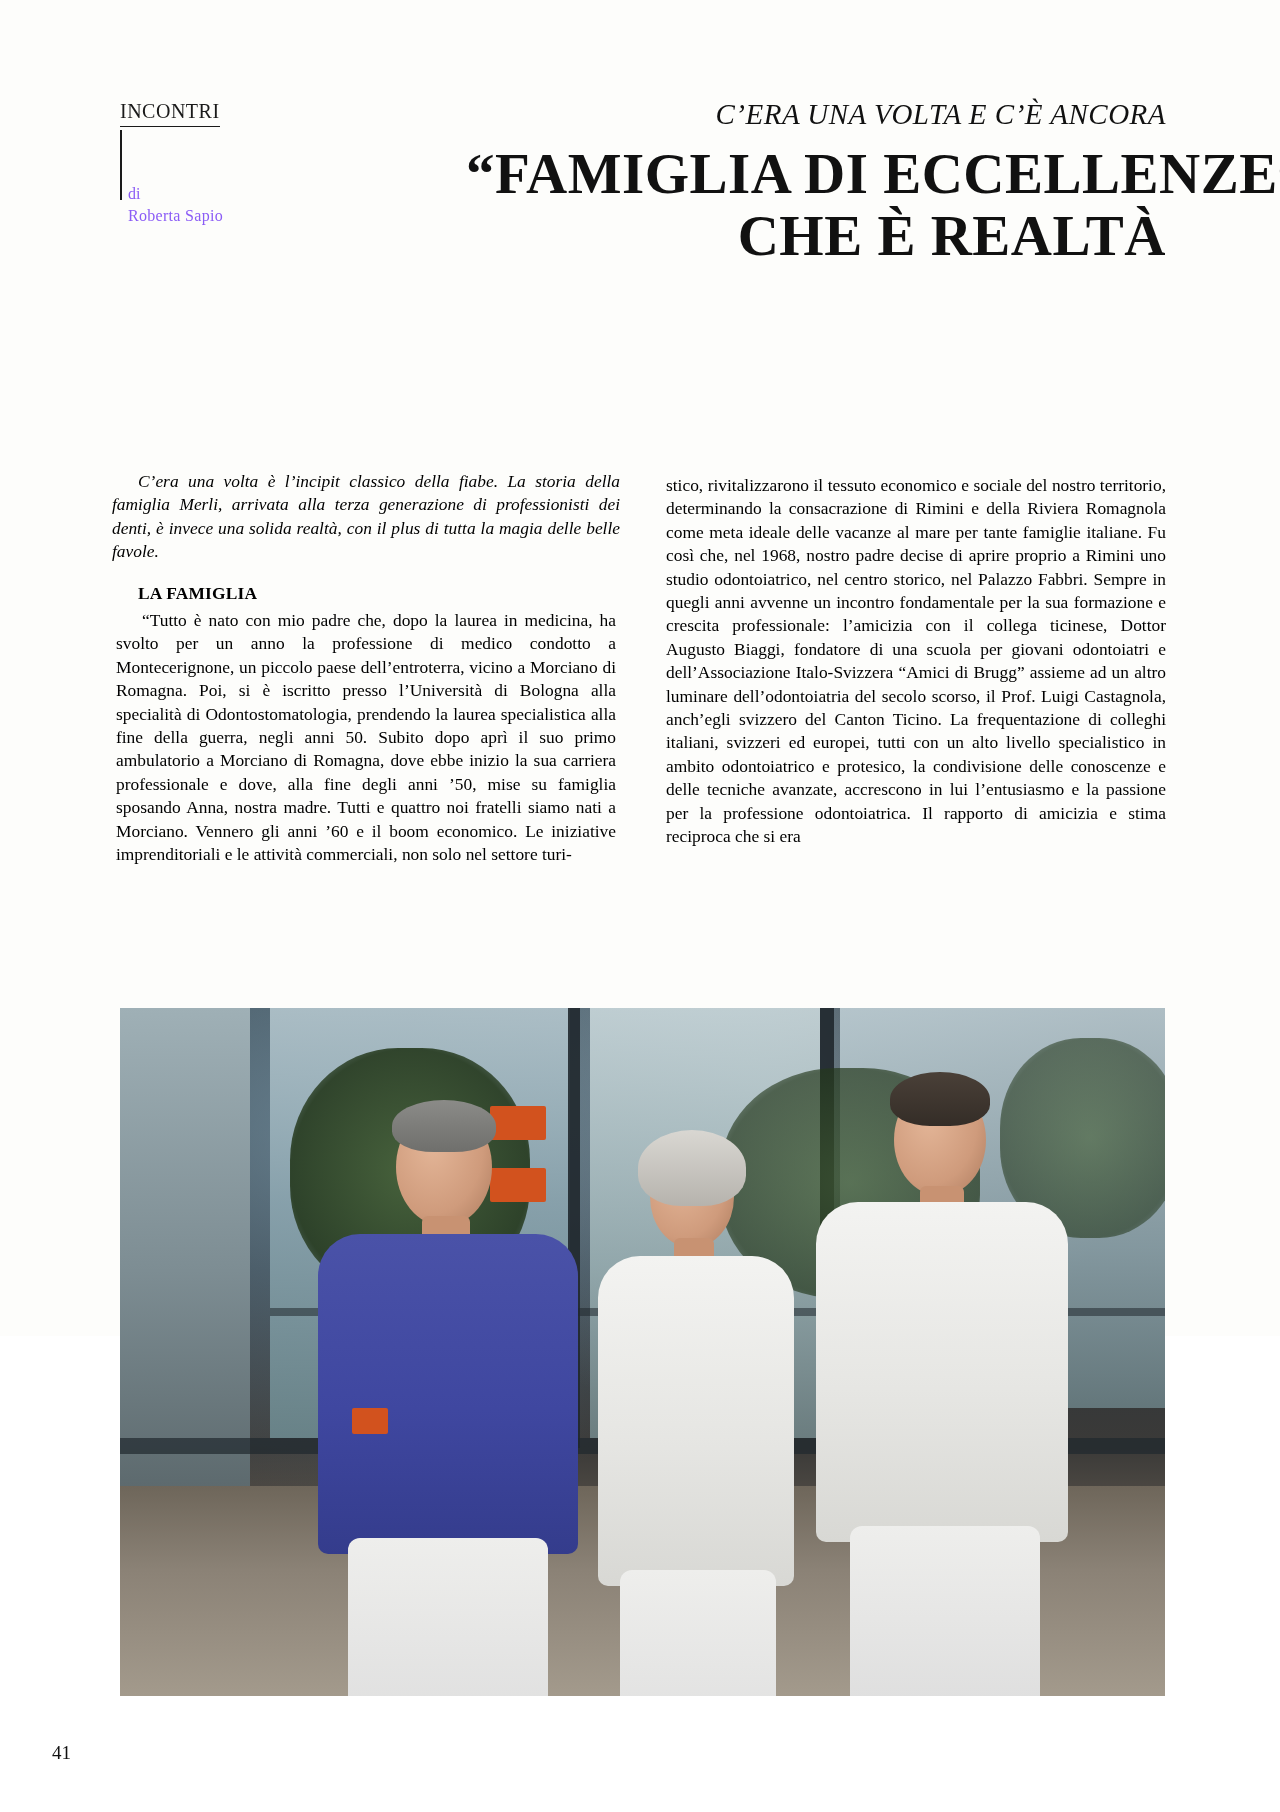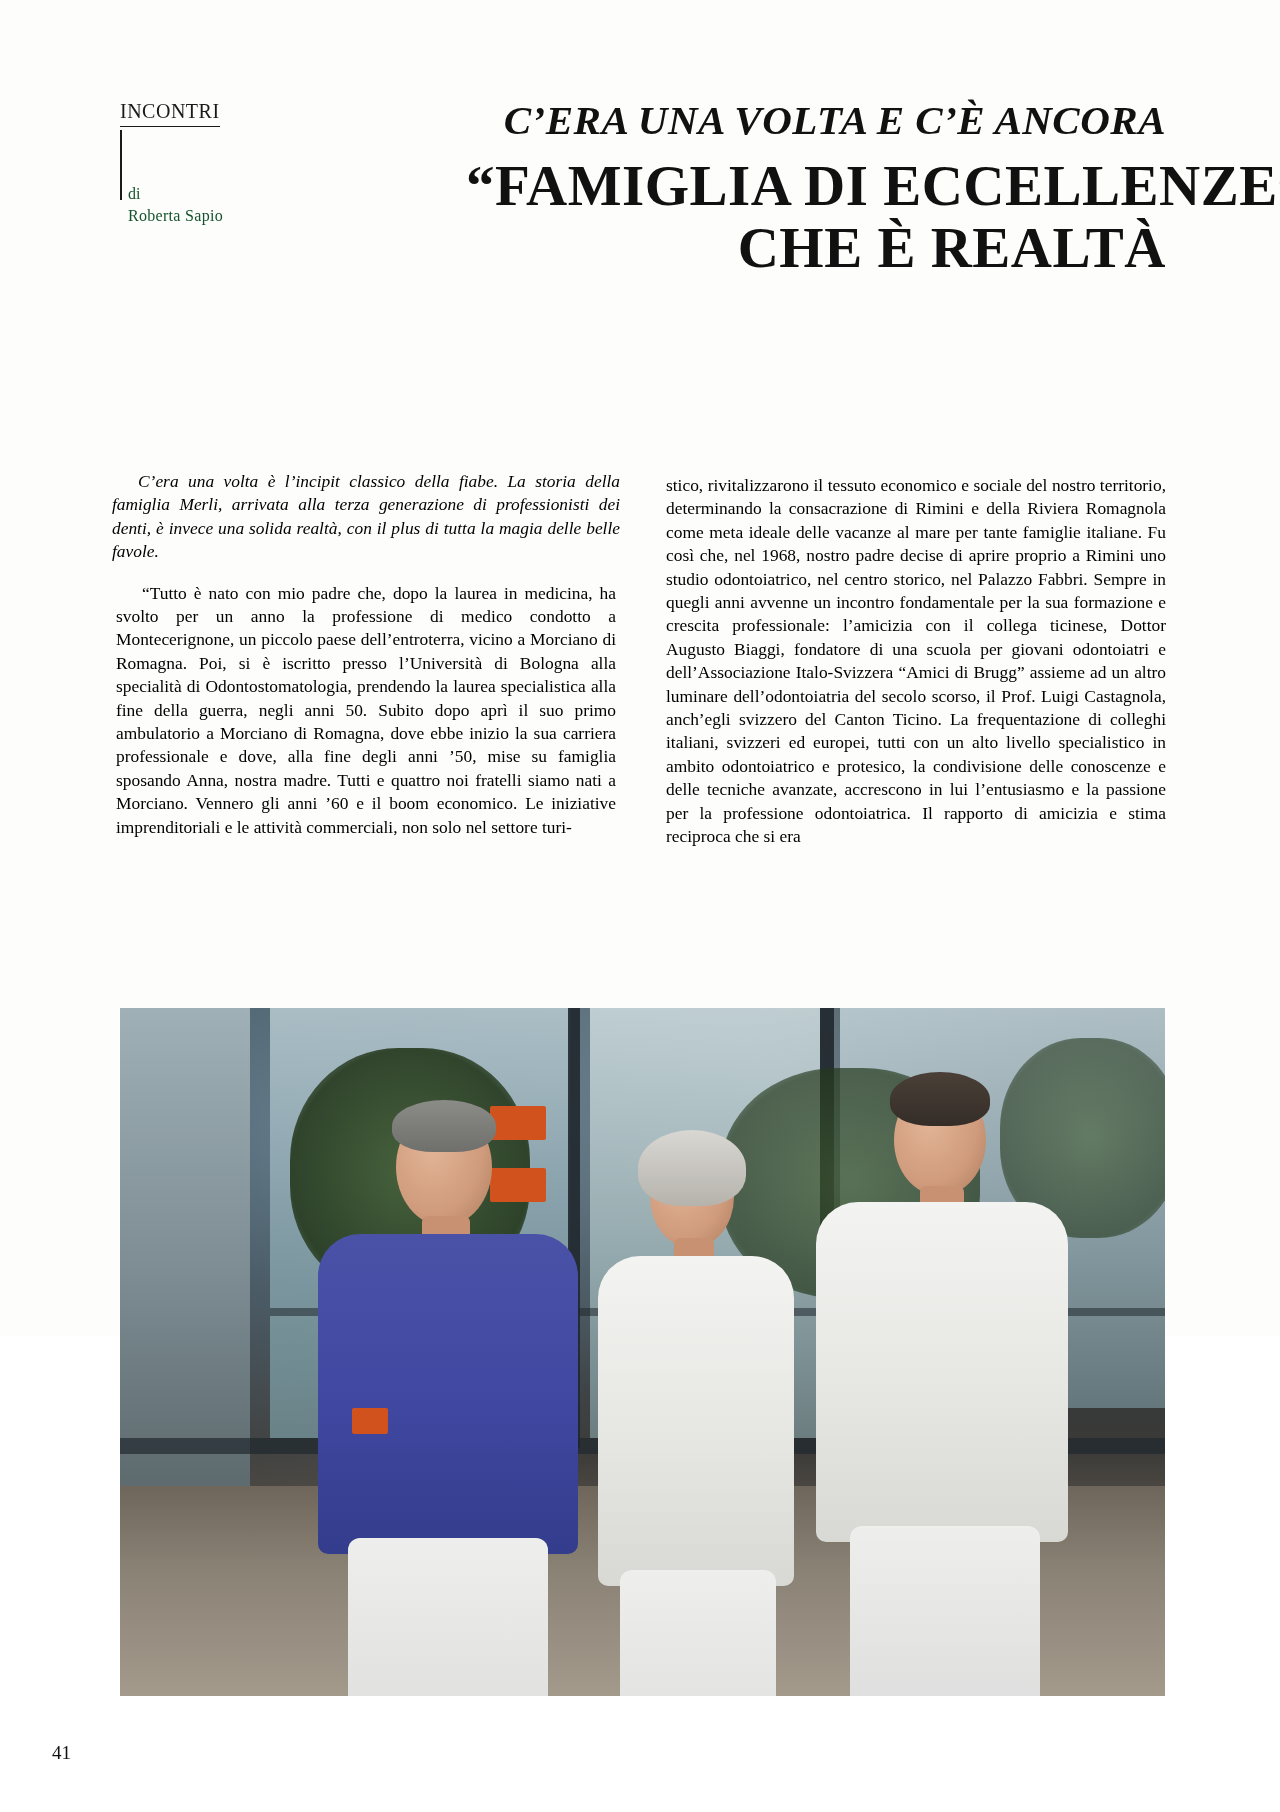--- a/index.html
+++ b/index.html
@@ -55,37 +55,37 @@
     width: 1.5px;
     height: 70px;
     background: #1a1a1a;
   }
   .byline {
     position: absolute;
     left: 8px;
     top: 83px;
     font-size: 16px;
     line-height: 1.35;
-    color: #14532d;
+    color: #8b5cf6;
   }
   .byline .di { display: block; }
   .byline .author { display: block; letter-spacing: 0.3px; }
 
   .titles {
     position: absolute;
     right: 0;
     top: 0;
     width: 700px;
     text-align: right;
   }
   .kicker {
     font-family: "Liberation Serif", serif;
     font-style: italic;
-    font-weight: bold;
-    font-size: 41px;
+    font-weight: normal;
+    font-size: 29px;
     letter-spacing: 0.5px;
     color: #111;
     margin: 0 0 14px 0;
     line-height: 1;
   }
   .headline {
     font-family: "Liberation Serif", serif;
     font-weight: bold;
     font-size: 57px;
     line-height: 1.08;
@@ -240,20 +240,21 @@
       <h1 class="headline">
         <span>“FAMIGLIA DI ECCELLENZE”</span>
         <span>CHE È REALTÀ</span>
       </h1>
     </div>
   </div>
 
   <div class="columns">
     <div class="col col-left">
       <p class="standfirst">C’era una volta è l’incipit classico della fiabe. La storia della famiglia Merli, arrivata alla terza generazione di professionisti dei denti, è invece una solida realtà, con il plus di tutta la magia delle belle favole.</p>
+      <p class="section-head">LA FAMIGLIA</p>
       <p class="para">“Tutto è nato con mio padre che, dopo la laurea in medicina, ha svolto per un anno la professione di medico condotto a Montecerignone, un piccolo paese dell’entroterra, vicino a Morciano di Romagna. Poi, si è iscritto presso l’Università di Bologna alla specialità di Odontostomatologia, prendendo la laurea specialistica alla fine della guerra, negli anni 50. Subito dopo aprì il suo primo ambulatorio a Morciano di Romagna, dove ebbe inizio la sua carriera professionale e dove, alla fine degli anni ’50, mise su famiglia sposando Anna, nostra madre. Tutti e quattro noi fratelli siamo nati a Morciano. Vennero gli anni ’60 e il boom economico. Le iniziative imprenditoriali e le attività commerciali, non solo nel settore turi-</p>
     </div>
     <div class="col col-right">
       <p class="para cont">stico, rivitalizzarono il tessuto economico e sociale del nostro territorio, determinando la consacrazione di Rimini e della Riviera Romagnola come meta ideale delle vacanze al mare per tante famiglie italiane. Fu così che, nel 1968, nostro padre decise di aprire proprio a Rimini uno studio odontoiatrico, nel centro storico, nel Palazzo Fabbri. Sempre in quegli anni avvenne un incontro fondamentale per la sua formazione e crescita professionale: l’amicizia con il collega ticinese, Dottor Augusto Biaggi, fondatore di una scuola per giovani odontoiatri e dell’Associazione Italo-Svizzera “Amici di Brugg” assieme ad un altro luminare dell’odontoiatria del secolo scorso, il Prof. Luigi Castagnola, anch’egli svizzero del Canton Ticino. La frequentazione di colleghi italiani, svizzeri ed europei, tutti con un alto livello specialistico in ambito odontoiatrico e protesico, la condivisione delle conoscenze e delle tecniche avanzate, accrescono in lui l’entusiasmo e la passione per la professione odontoiatrica. Il rapporto di amicizia e stima reciproca che si era</p>
     </div>
   </div>
 
   <div class="photo-frame">
     <div class="photo">
 

